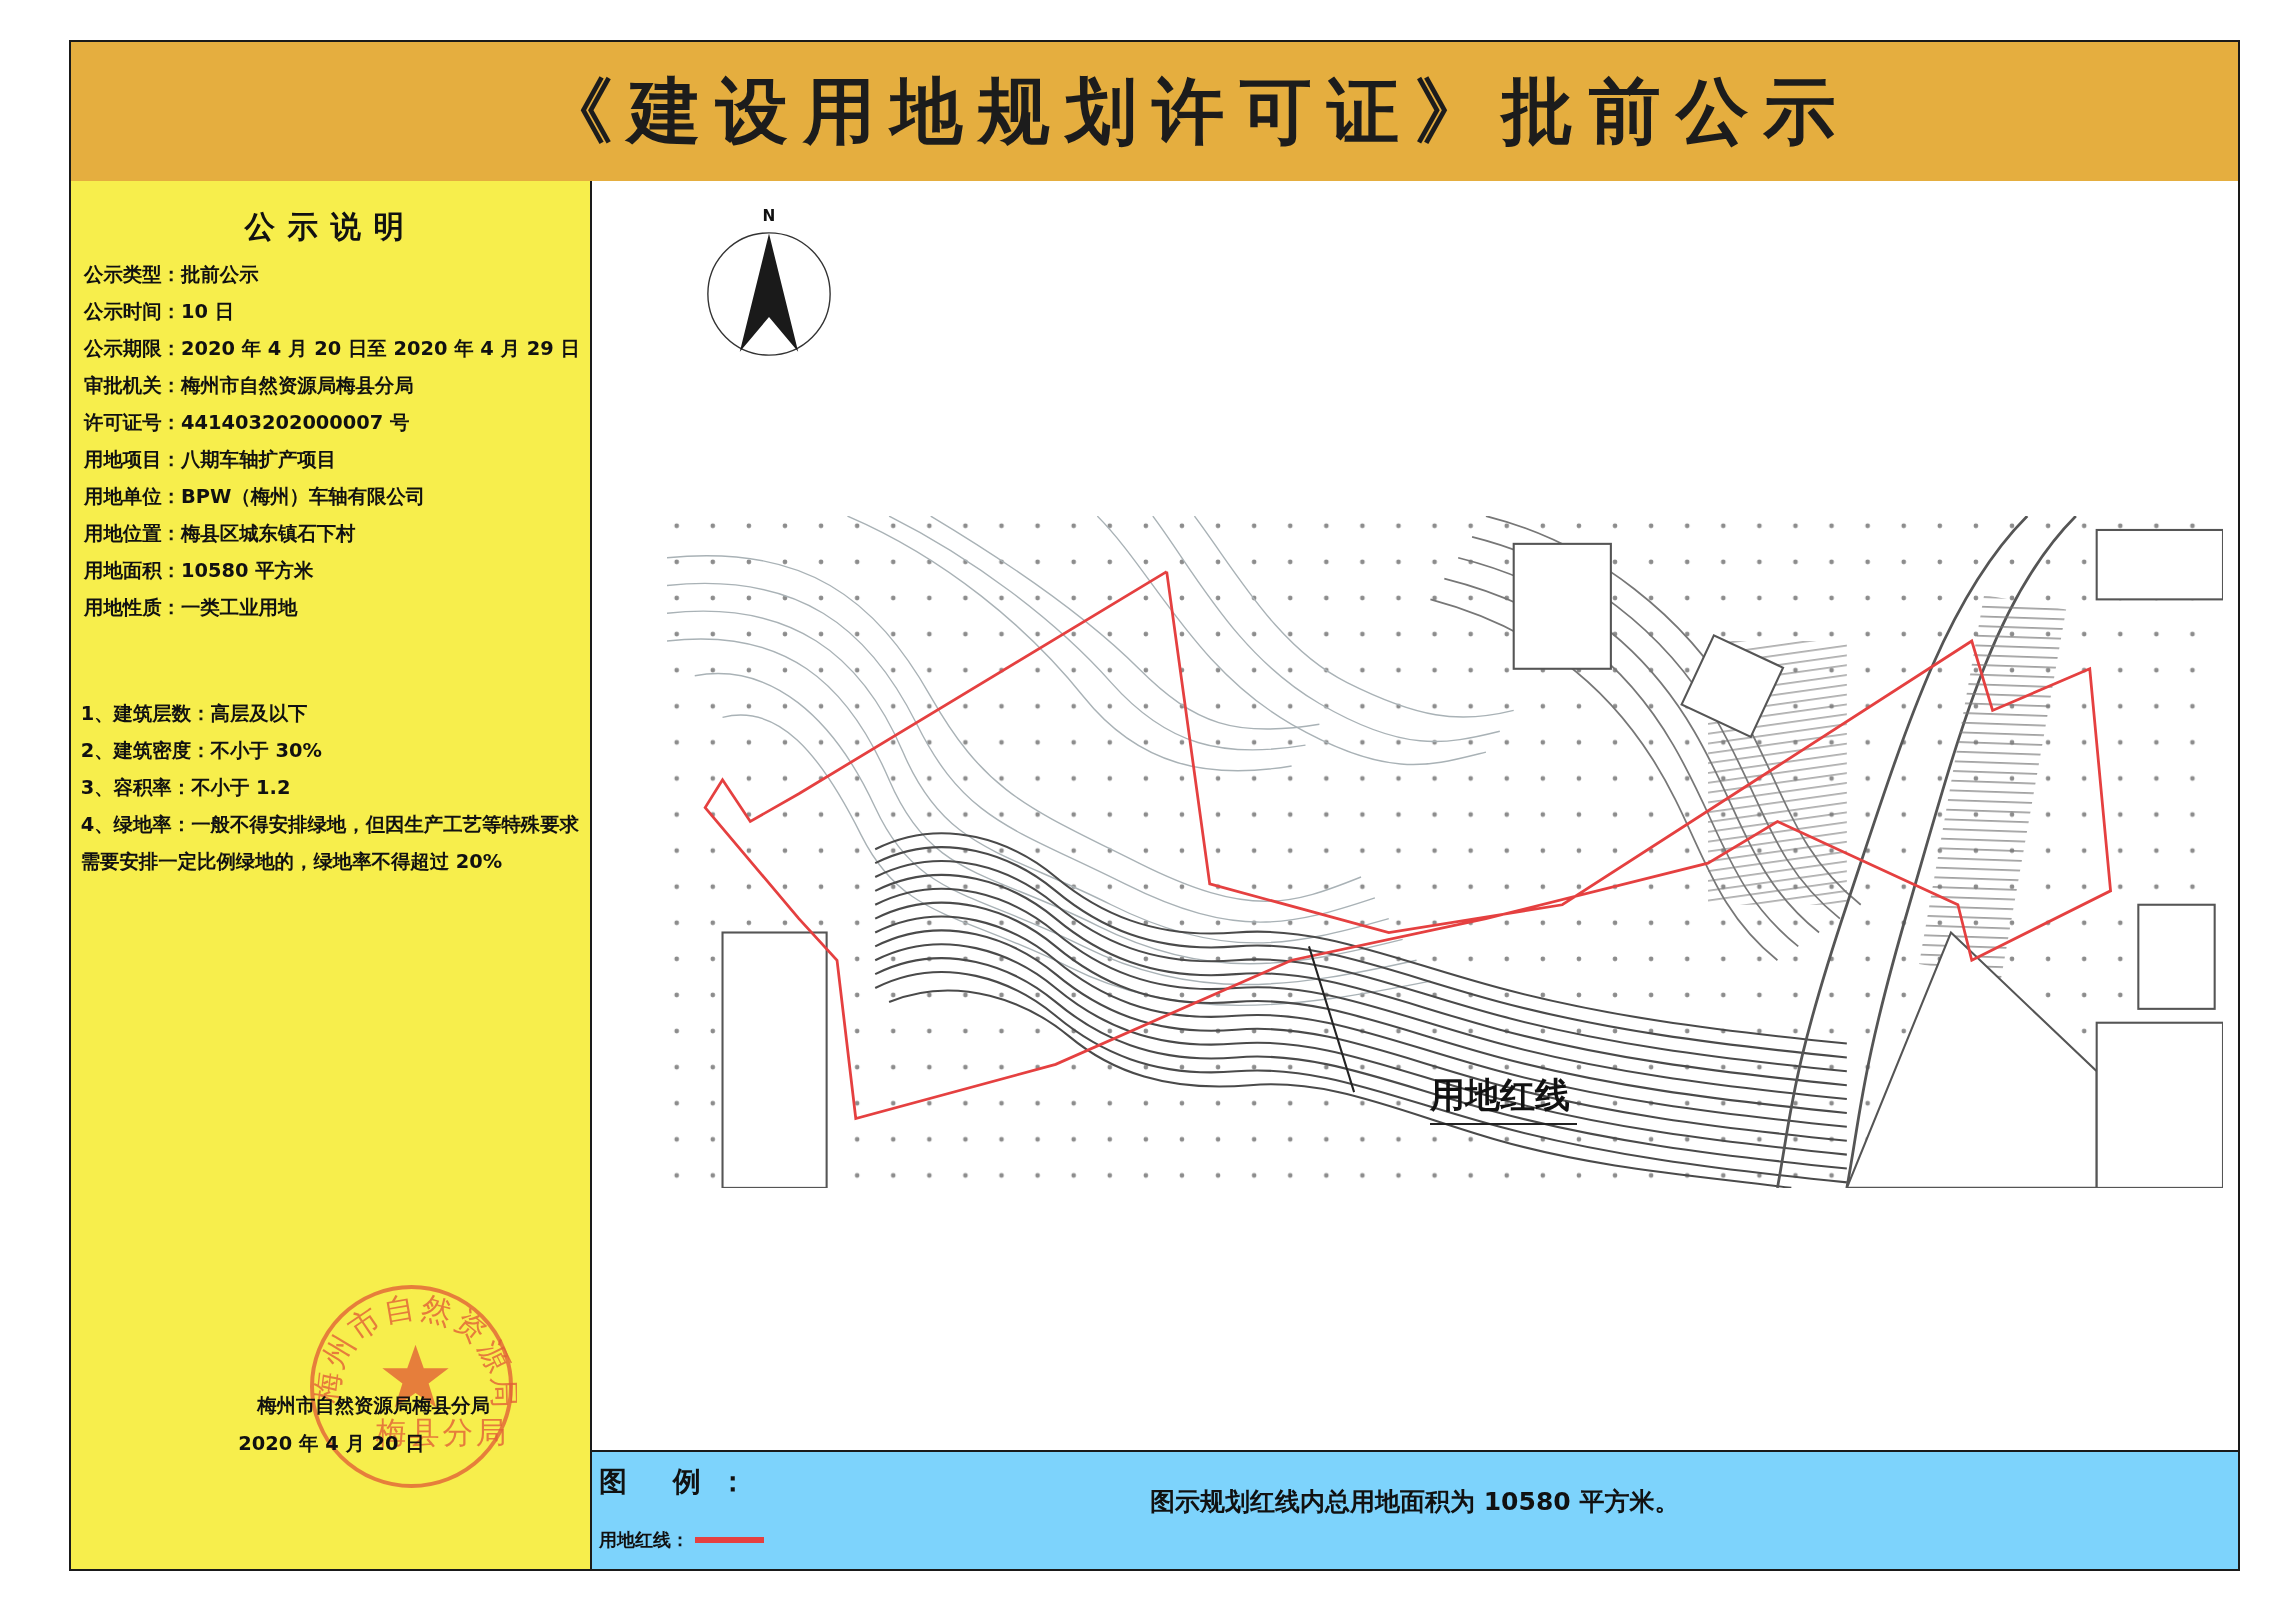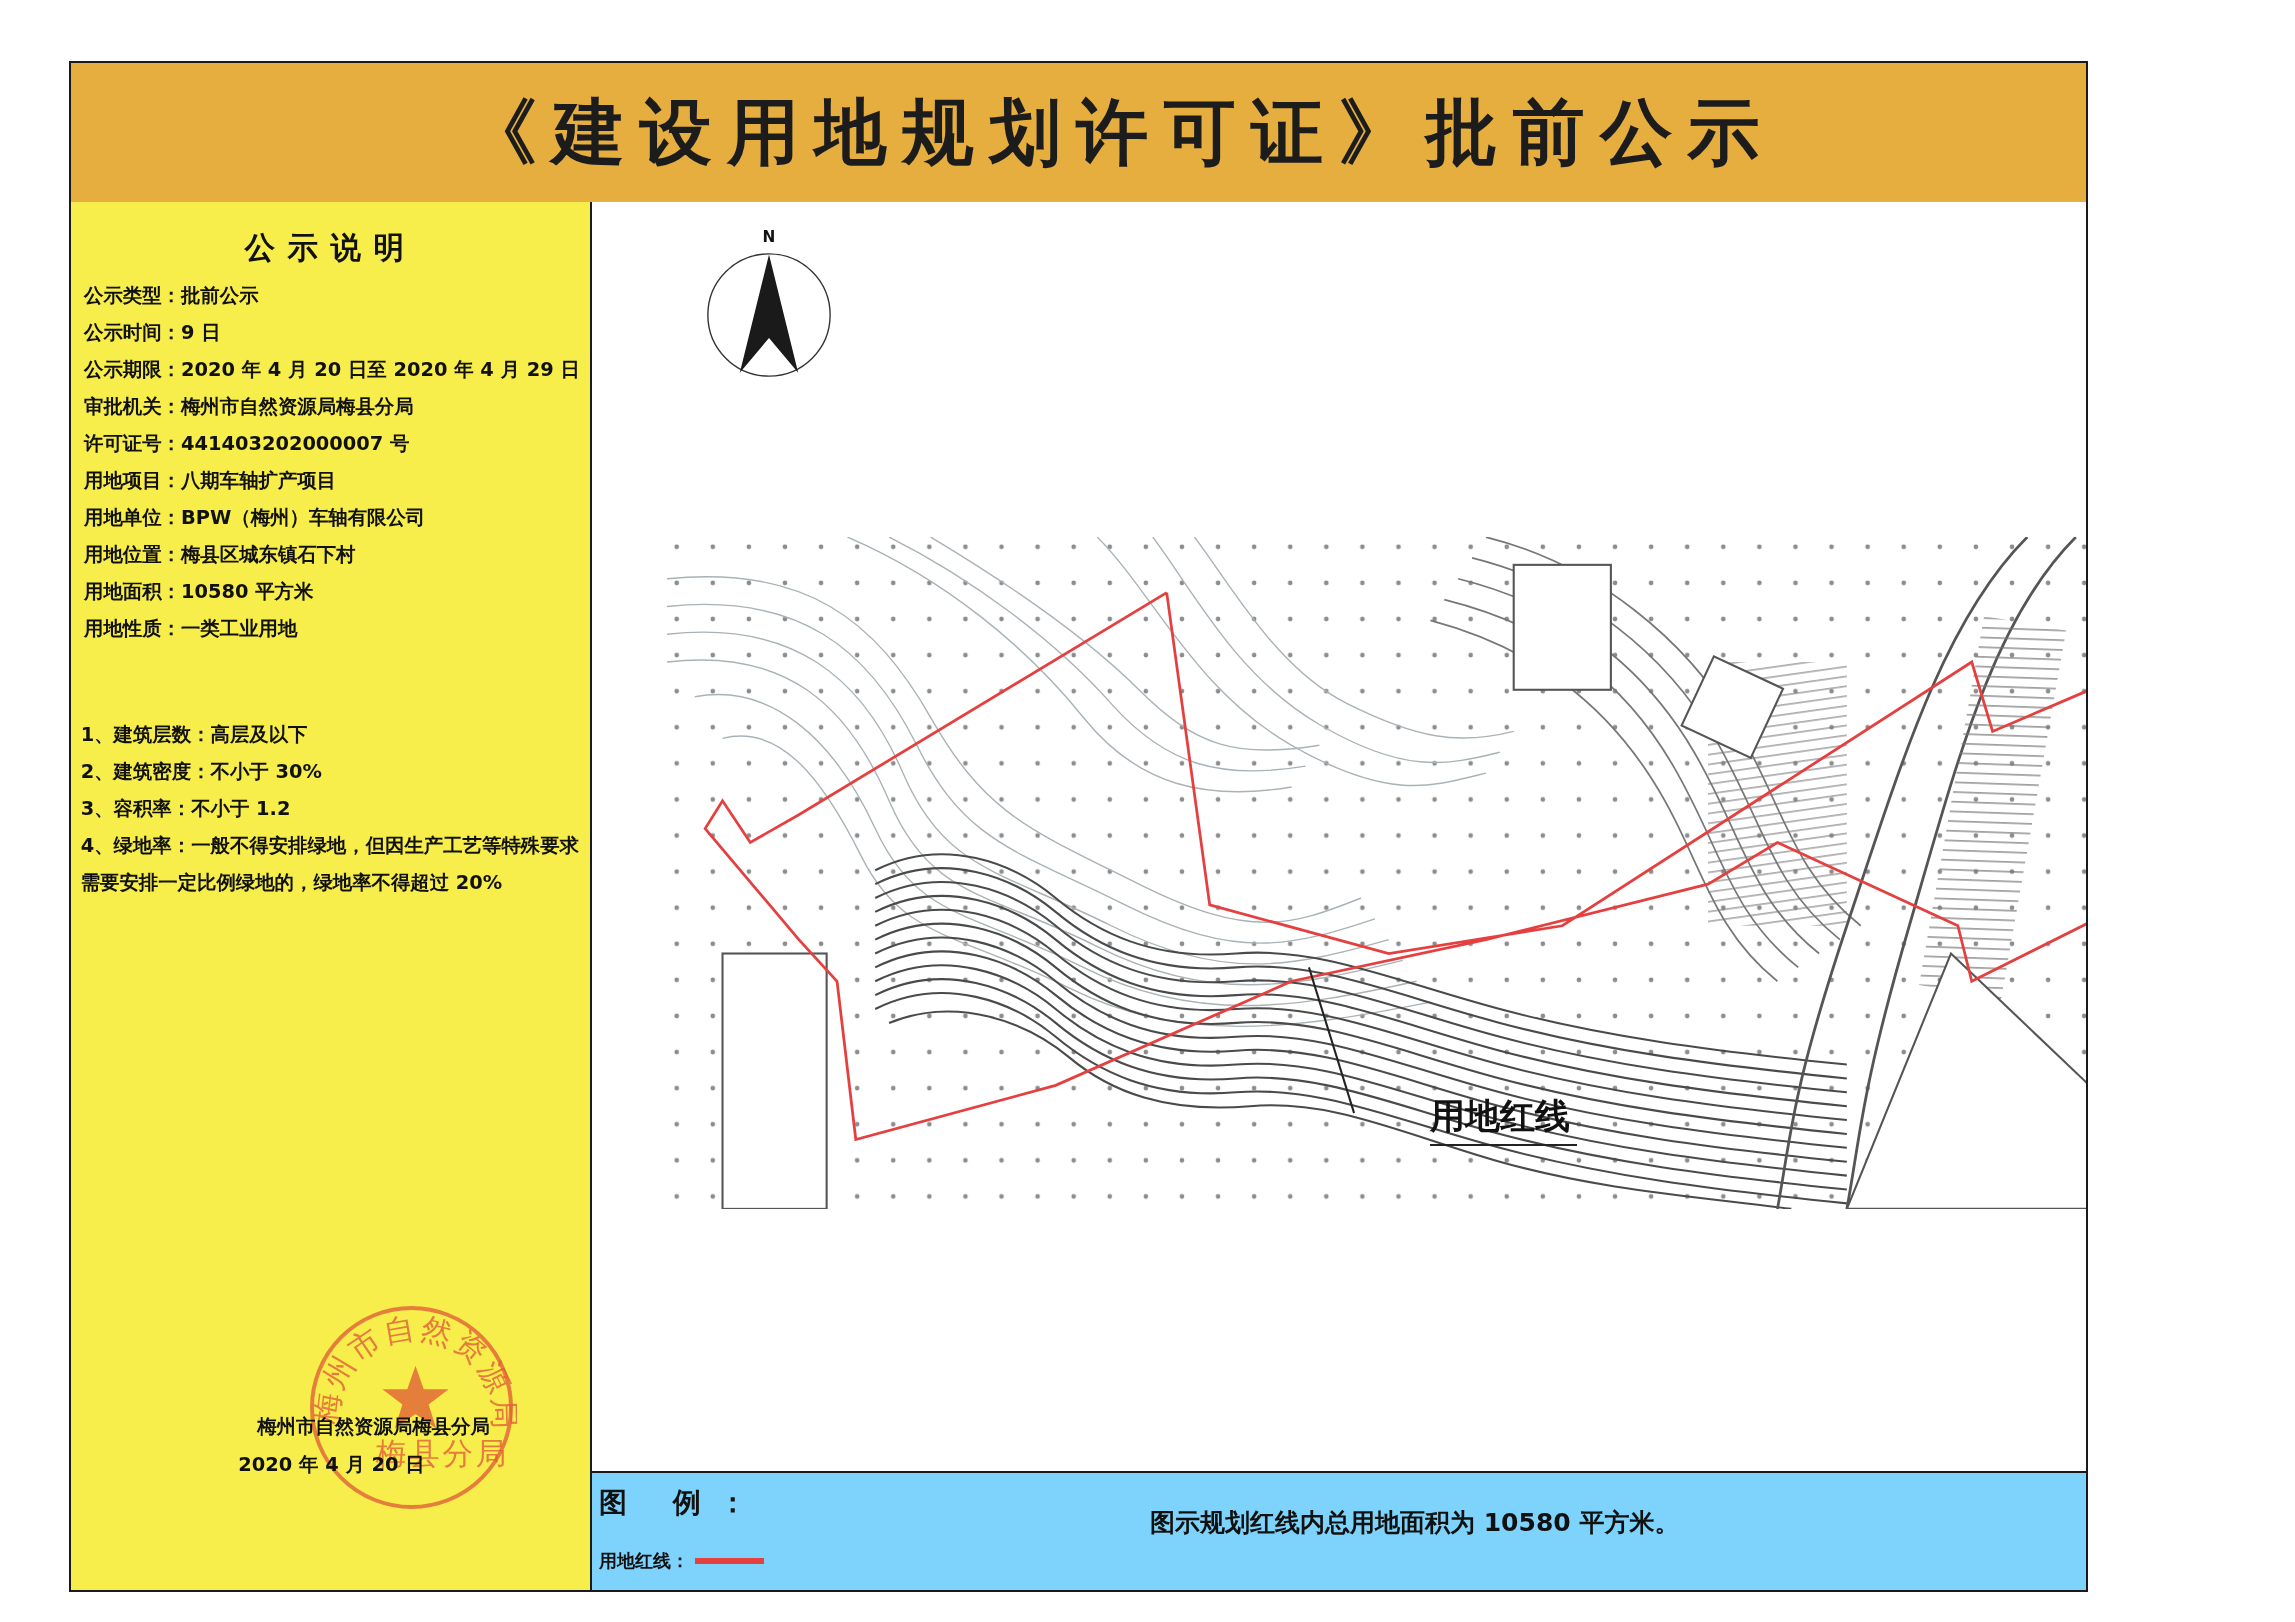--- a/index.html
+++ b/index.html
@@ -1,18 +1,18 @@
 <!DOCTYPE html>
 <html style="font-size:11px"><head>
 <meta charset="utf-8">
 <style>
   html, body { margin: 0; padding: 0; background: #ffffff; }
   body { width: 2295px; height: 1623px; position: relative; overflow: hidden;
          font-family: "DejaVu Sans", "Liberation Sans", sans-serif; color: #111; }
-  .frame { position: absolute; left: 69px; top: 61px; width: 2019px; height: 1531px;
+  .frame { position: absolute; left: 69px; top: 40px; width: 2171px; height: 1531px;
            border: 2.8px solid #1a1a1a; box-sizing: border-box; }
   .header { position: absolute; left: 0; top: 0; right: 0; height: 139px;
             background: #e5ae3f; border-bottom: 2.8px solid #1a1a1a;
             display: flex; align-items: center; justify-content: center; }
   .header-title { font-size: 72px; font-weight: bold; letter-spacing: 15.3px; color: #1c1c1c;
                   font-family: "DejaVu Sans", sans-serif; margin-left: 83px; }
   .side { position: absolute; left: 0; top: 139px; width: 521px; bottom: 0;
           background: #f7ee4c; border-right: 2.1px solid #1a1a1a; box-sizing: border-box; }
   .side-title { text-align: center; font-size: 30.5px; font-weight: bold; letter-spacing: 12.5px;
                 margin-top: 26px; margin-bottom: 8.3px; }
@@ -53,21 +53,21 @@
 
   <div class="header">
     <div class="header-title">《建设用地规划许可证》批前公示</div>
   </div>
 
   <div class="side">
     <div class="side-title">公示说明</div>
 
     <ul class="info-list">
       <li class="info-row"><span>公示类型</span><span>：</span><span>批前公示</span></li>
-      <li class="info-row"><span>公示时间</span><span>：</span><span>9 日</span></li>
+      <li class="info-row"><span>公示时间</span><span>：</span><span>10 日</span></li>
       <li class="info-row"><span>公示期限</span><span>：</span><span>2020 年 4 月 20 日至 2020 年 4 月 29 日</span></li>
       <li class="info-row"><span>审批机关</span><span>：</span><span>梅州市自然资源局梅县分局</span></li>
       <li class="info-row"><span>许可证号</span><span>：</span><span>441403202000007 号</span></li>
       <li class="info-row"><span>用地项目</span><span>：</span><span>八期车轴扩产项目</span></li>
       <li class="info-row"><span>用地单位</span><span>：</span><span>BPW（梅州）车轴有限公司</span></li>
       <li class="info-row"><span>用地位置</span><span>：</span><span>梅县区城东镇石下村</span></li>
       <li class="info-row"><span>用地面积</span><span>：</span><span>10580 平方米</span></li>
       <li class="info-row"><span>用地性质</span><span>：</span><span>一类工业用地</span></li>
     </ul>
 

